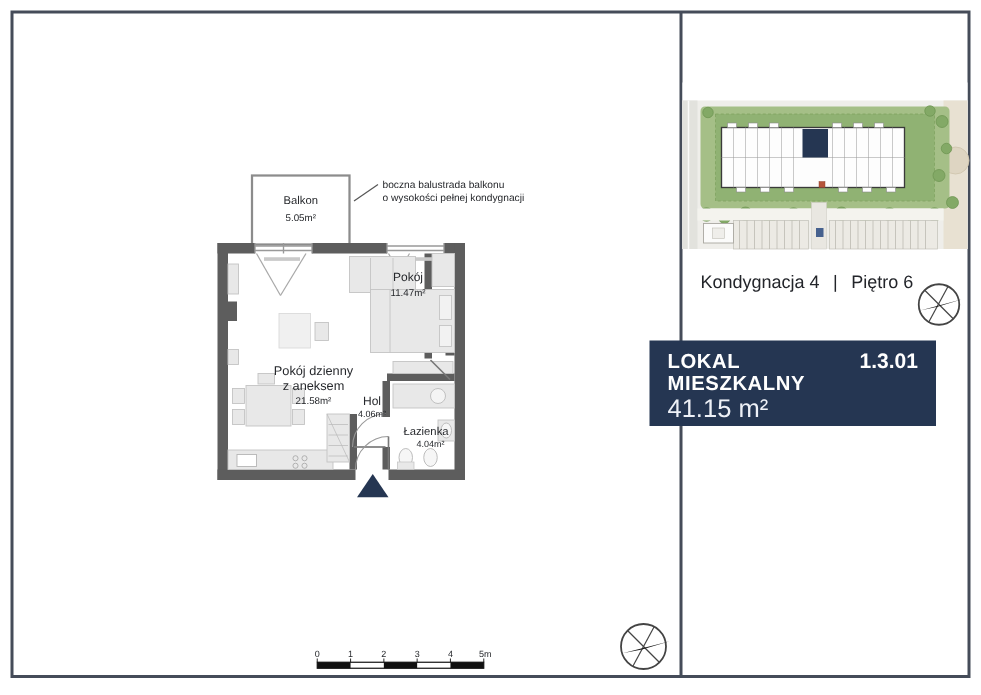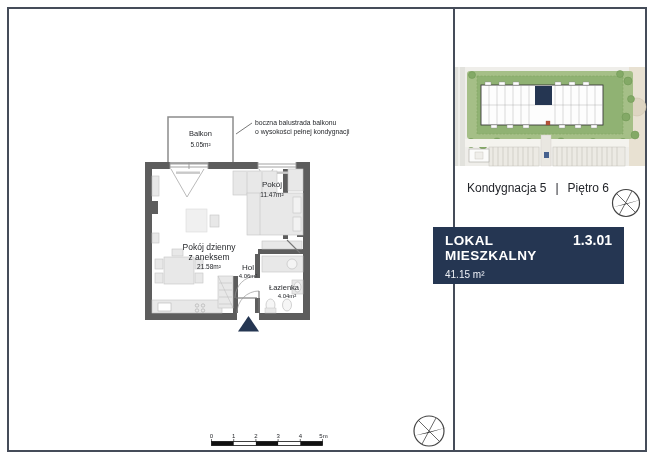--- a/index.html
+++ b/index.html
@@ -10,21 +10,21 @@
   .info-block{position:absolute;left:467px;top:171px;width:135px;color:#16181c;}
   .info-building{font-size:13.5px;font-weight:bold;letter-spacing:.2px;}
   .info-floorline{margin-top:10px;font-size:12px;color:#23252a;white-space:nowrap;}
   .info-floorline .sep{margin:0 9px;color:#23252a;}
   .banner{position:absolute;left:433px;top:227px;width:191px;height:57px;background:#253652;color:#fff;
           box-sizing:border-box;padding:5px 12px 4px 12px;display:flex;flex-direction:column;justify-content:space-between;}
   .banner .row{display:flex;justify-content:space-between;align-items:baseline;}
   .banner .type{font-size:13.5px;font-weight:bold;letter-spacing:.4px;}
   .banner .num{font-size:14px;font-weight:bold;}
   .banner .arealbl{font-size:10.5px;color:#dde3ee;}
-  .banner .areaval{font-size:10px;color:#eef1f7;text-align:right;}
+  .banner .areaval{font-size:17px;color:#eef1f7;text-align:right;}
   text{font-family:"Liberation Sans",sans-serif;fill:#26282c;}
 </style>
 </head>
 <body>
 
 <svg class="layer" width="654" height="463" viewBox="0 0 654 463">
 
   <rect x="8" y="8" width="638" height="443" fill="none" stroke="#454c59" stroke-width="2"></rect>
   <line x1="454" y1="8" x2="454" y2="451" stroke="#454c59" stroke-width="2"></line>
 
@@ -287,21 +287,21 @@
   <g>
     <circle cx="626" cy="203" r="13.5" fill="#ffffff" stroke="#444" stroke-width="1.2"></circle>
     <line x1="616.5" y1="193.5" x2="635.5" y2="212.5" stroke="#444" stroke-width="0.8"></line>
     <line x1="632" y1="191" x2="619" y2="215" stroke="#444" stroke-width="0.8"></line>
     <polygon points="613.5,207 641.5,199.5 625,204.5" fill="#1a1a1a"></polygon>
   </g>
 </svg>
 
 <div class="info-block">
   <div class="info-floorline">
-    <span>Kondygnacja 5</span><span class="sep">|</span><span>Piętro 6</span>
+    <span>Kondygnacja 4</span><span class="sep">|</span><span>Piętro 6</span>
   </div>
 </div>
 
 <div class="banner">
   <div class="row">
     <span class="type">LOKAL MIESZKALNY</span>
     <span class="num">1.3.01</span>
   </div>
   <div class="row">
     <span class="areaval">41.15 m²</span>

